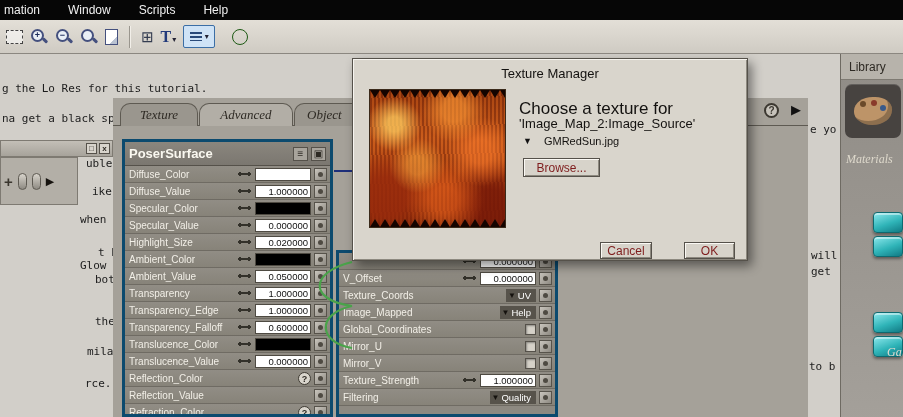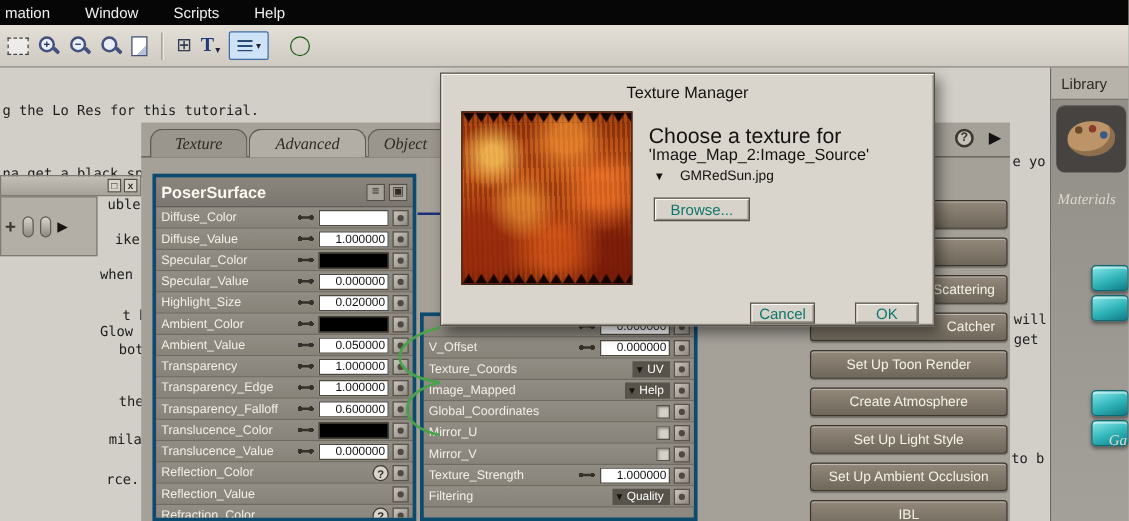--- a/index.html
+++ b/index.html
@@ -132,21 +132,21 @@
   .zz{position:absolute;left:0;}
   .zz-top{top:0;}
   .zz-bot{bottom:0;}
   .dlg-prompt1{position:absolute;left:166px;top:40px;font-size:17px;color:#141210;}
   .dlg-prompt2{position:absolute;left:166px;top:57px;font-size:13px;color:#141210;}
   .dlg-file{position:absolute;left:170px;top:76px;display:flex;align-items:center;gap:12px;
             font-size:11px;color:#141210;cursor:default;}
   .dlg-file .tri{font-size:9px;color:#111;}
   .dlg-btn{position:absolute;background:#d7d3ca;border:1px solid #55514a;
            box-shadow:inset 1px 1px 0 #fbf9f4,inset -1px -1px 0 #8d897f;
-           font:12px "Liberation Sans",sans-serif;color:#0f766e;cursor:default;padding:0;}
+           font:12px "Liberation Sans",sans-serif;color:#7f1d1d;cursor:default;padding:0;}
   .browse{left:170px;top:99px;width:77px;height:19px;}
   .cancel{left:247px;top:183px;width:52px;height:17px;}
   .ok{left:331px;top:183px;width:51px;height:17px;}
 
   
   .library{position:absolute;left:840px;top:54px;width:63px;height:406px;z-index:4;
         border-left:1px solid #6e6a62;background:linear-gradient(180deg,#908c86,#a6a29c);}
   .lib-header{height:26px;background:#b7b3ab;border-bottom:1px solid #7e7a72;display:flex;
         align-items:center;padding-left:8px;font-size:12px;color:#2e2a24;}
   .lib-body{position:relative;height:337px;}
@@ -164,21 +164,21 @@
   .d1{top:132px;} .d2{top:156px;} .d3{top:232px;} .d4{top:256px;}
   .lib-frag{position:absolute;left:46px;top:265px;font:italic 12px "Liberation Serif",serif;color:#e0dcd0;}
 </style>
 </head>
 <body>
 
 <div id="stage">
 
   <div>
       <span class="doc-frag" style="left: 2px; top: 82px;">g the Lo Res for this tutorial.</span>
-      <span class="doc-frag" style="left: 2px; top: 132px;">na get a black sp</span>
+      <span class="doc-frag" style="left: 2px; top: 112px;">na get a black sp</span>
       <span class="doc-frag" style="left: 86px; top: 157px;">uble</span>
       <span class="doc-frag" style="left: 92px; top: 185px;">ike</span>
       <span class="doc-frag" style="left: 80px; top: 213px;">when</span>
       <span class="doc-frag" style="left: 98px; top: 246px;">t b</span>
       <span class="doc-frag" style="left: 80px; top: 259px;">Glow</span>
       <span class="doc-frag" style="left: 95px; top: 273px;">bot</span>
       <span class="doc-frag" style="left: 95px; top: 315px;">the</span>
       <span class="doc-frag" style="left: 87px; top: 345px;">mila</span>
       <span class="doc-frag" style="left: 85px; top: 377px;">rce.</span>
       <span class="doc-frag" style="left: 810px; top: 123px;">e yo</span>
@@ -405,31 +405,20 @@
               <span class="pdrop">
                 <span class="tri">▼</span>
                 <span>Quality</span>
               </span>
               <span class="pnode"></span>
             </span>
           </div>
         </div>
     </div>
 
-    <div class="wacros">
-        <div class="wacro partial" style="top: 0px;"></div>
-        <div class="wacro partial" style="top: 30px;"></div>
-        <div class="wacro partial" style="top: 60px;">Scattering</div>
-        <div class="wacro partial" style="top: 90px;">Catcher</div>
-        <div class="wacro" style="top: 120px;">Set Up Toon Render</div>
-        <div class="wacro" style="top: 150px;">Create Atmosphere</div>
-        <div class="wacro" style="top: 180px;">Set Up Light Style</div>
-        <div class="wacro" style="top: 210px;">Set Up Ambient Occlusion</div>
-        <div class="wacro" style="top: 240px;">IBL</div>
-      </div>
   </div>
 
   <svg class="wires" width="903" height="417">
     <path class="wire-blue" d="M334 171 H 352"></path>
     <path class="wire-green" d="M352 262 C 310 272 308 300 352 306"></path>
     <path class="wire-green" d="M352 306 C 316 314 318 342 352 348"></path>
   </svg>
 
   <div class="dialog">
     <div class="dlg-title">Texture Manager</div>

